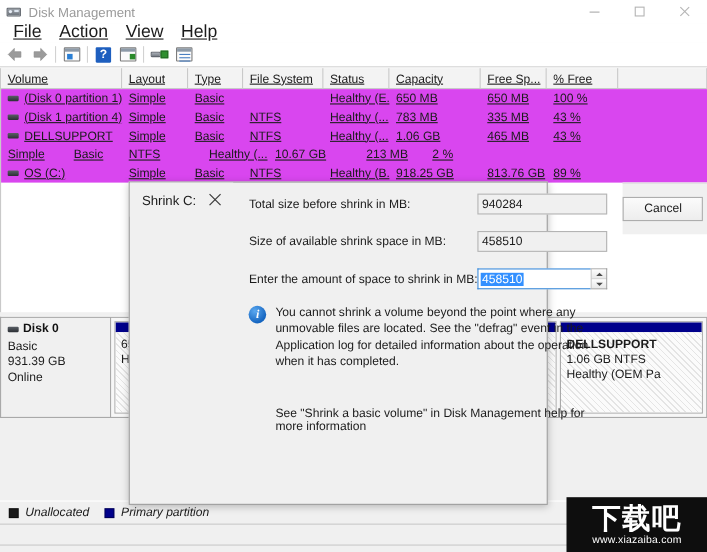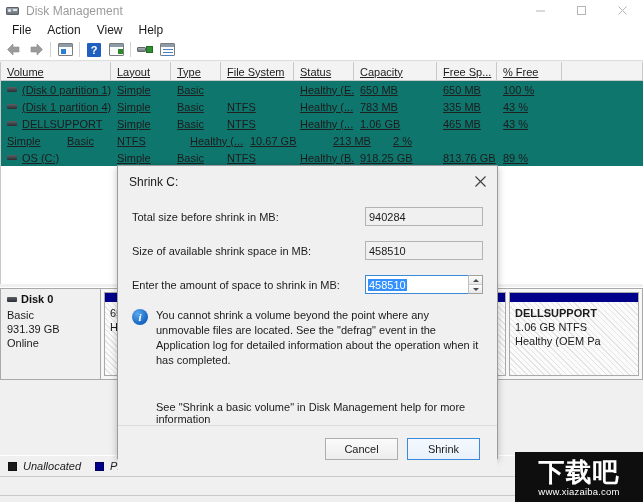--- a/index.html
+++ b/index.html
@@ -66,24 +66,25 @@
 
   
   .menubar {
     position: absolute; top: 21px; left: 0;
     width: 643px; height: 18px;
     background: #ffffff;
     display: flex; align-items: center;
     padding-left: 4px;
   }
   .menu-item {
-    font-size: 12px;
+    font-size: 16px;
     color: #1b1b1b;
     padding: 2px 8px;
     white-space: nowrap;
+    text-decoration: underline;
   }
 
   
   .toolbar {
     position: absolute; top: 39px; left: 0;
     width: 643px; height: 22px;
     background: #ffffff;
     border-bottom: 1px solid #dedede;
     display: flex; align-items: center;
     padding-left: 3px;
@@ -162,21 +163,21 @@
     border-bottom: 1px solid #c9c9c9;
   }
   .vol-header .hcell {
     border-right: 1px solid #c9c9c9;
     padding-left: 6px;
     display: flex; align-items: center;
     font-size: 11px; color: #1b1b1b;
     overflow: hidden; white-space: nowrap;
     height: 19px;
   }
-  .vol-rows { background: #0f766e; }
+  .vol-rows { background: #d946ef; }
   .vol-row { display: flex; height: 17px; align-items: center; }
   .vol-row .cell {
     padding-left: 6px;
     font-size: 11px; color: #1b1b1b;
     white-space: nowrap; overflow: hidden;
     display: flex; align-items: center; height: 17px;
   }
   .vol-dot {
     width: 10px; height: 5px;
     background: linear-gradient(#5a5f66, #2b2f34);
@@ -303,21 +304,21 @@
   }
 
   
   .dlg {
     position: absolute;
     left: 117px; top: 165px;
     width: 381px; height: 294px;
     background: #f0f0f0;
     border: 1px solid #9b9b9b;
     box-shadow: 0 2px 7px rgba(0,0,0,.25);
-    display: flex; flex-direction: column;
+    display: flex; flex-direction: row;
   }
   .dlg-title {
     height: 31px; flex: none;
     background: #f0f0f0;
     display: flex; align-items: center;
     padding-left: 11px;
   }
   .dlg-title-text { font-size: 12px; color: #1b1b1b; }
   .dlg-close {
     margin-left: auto; width: 34px; height: 28px;

